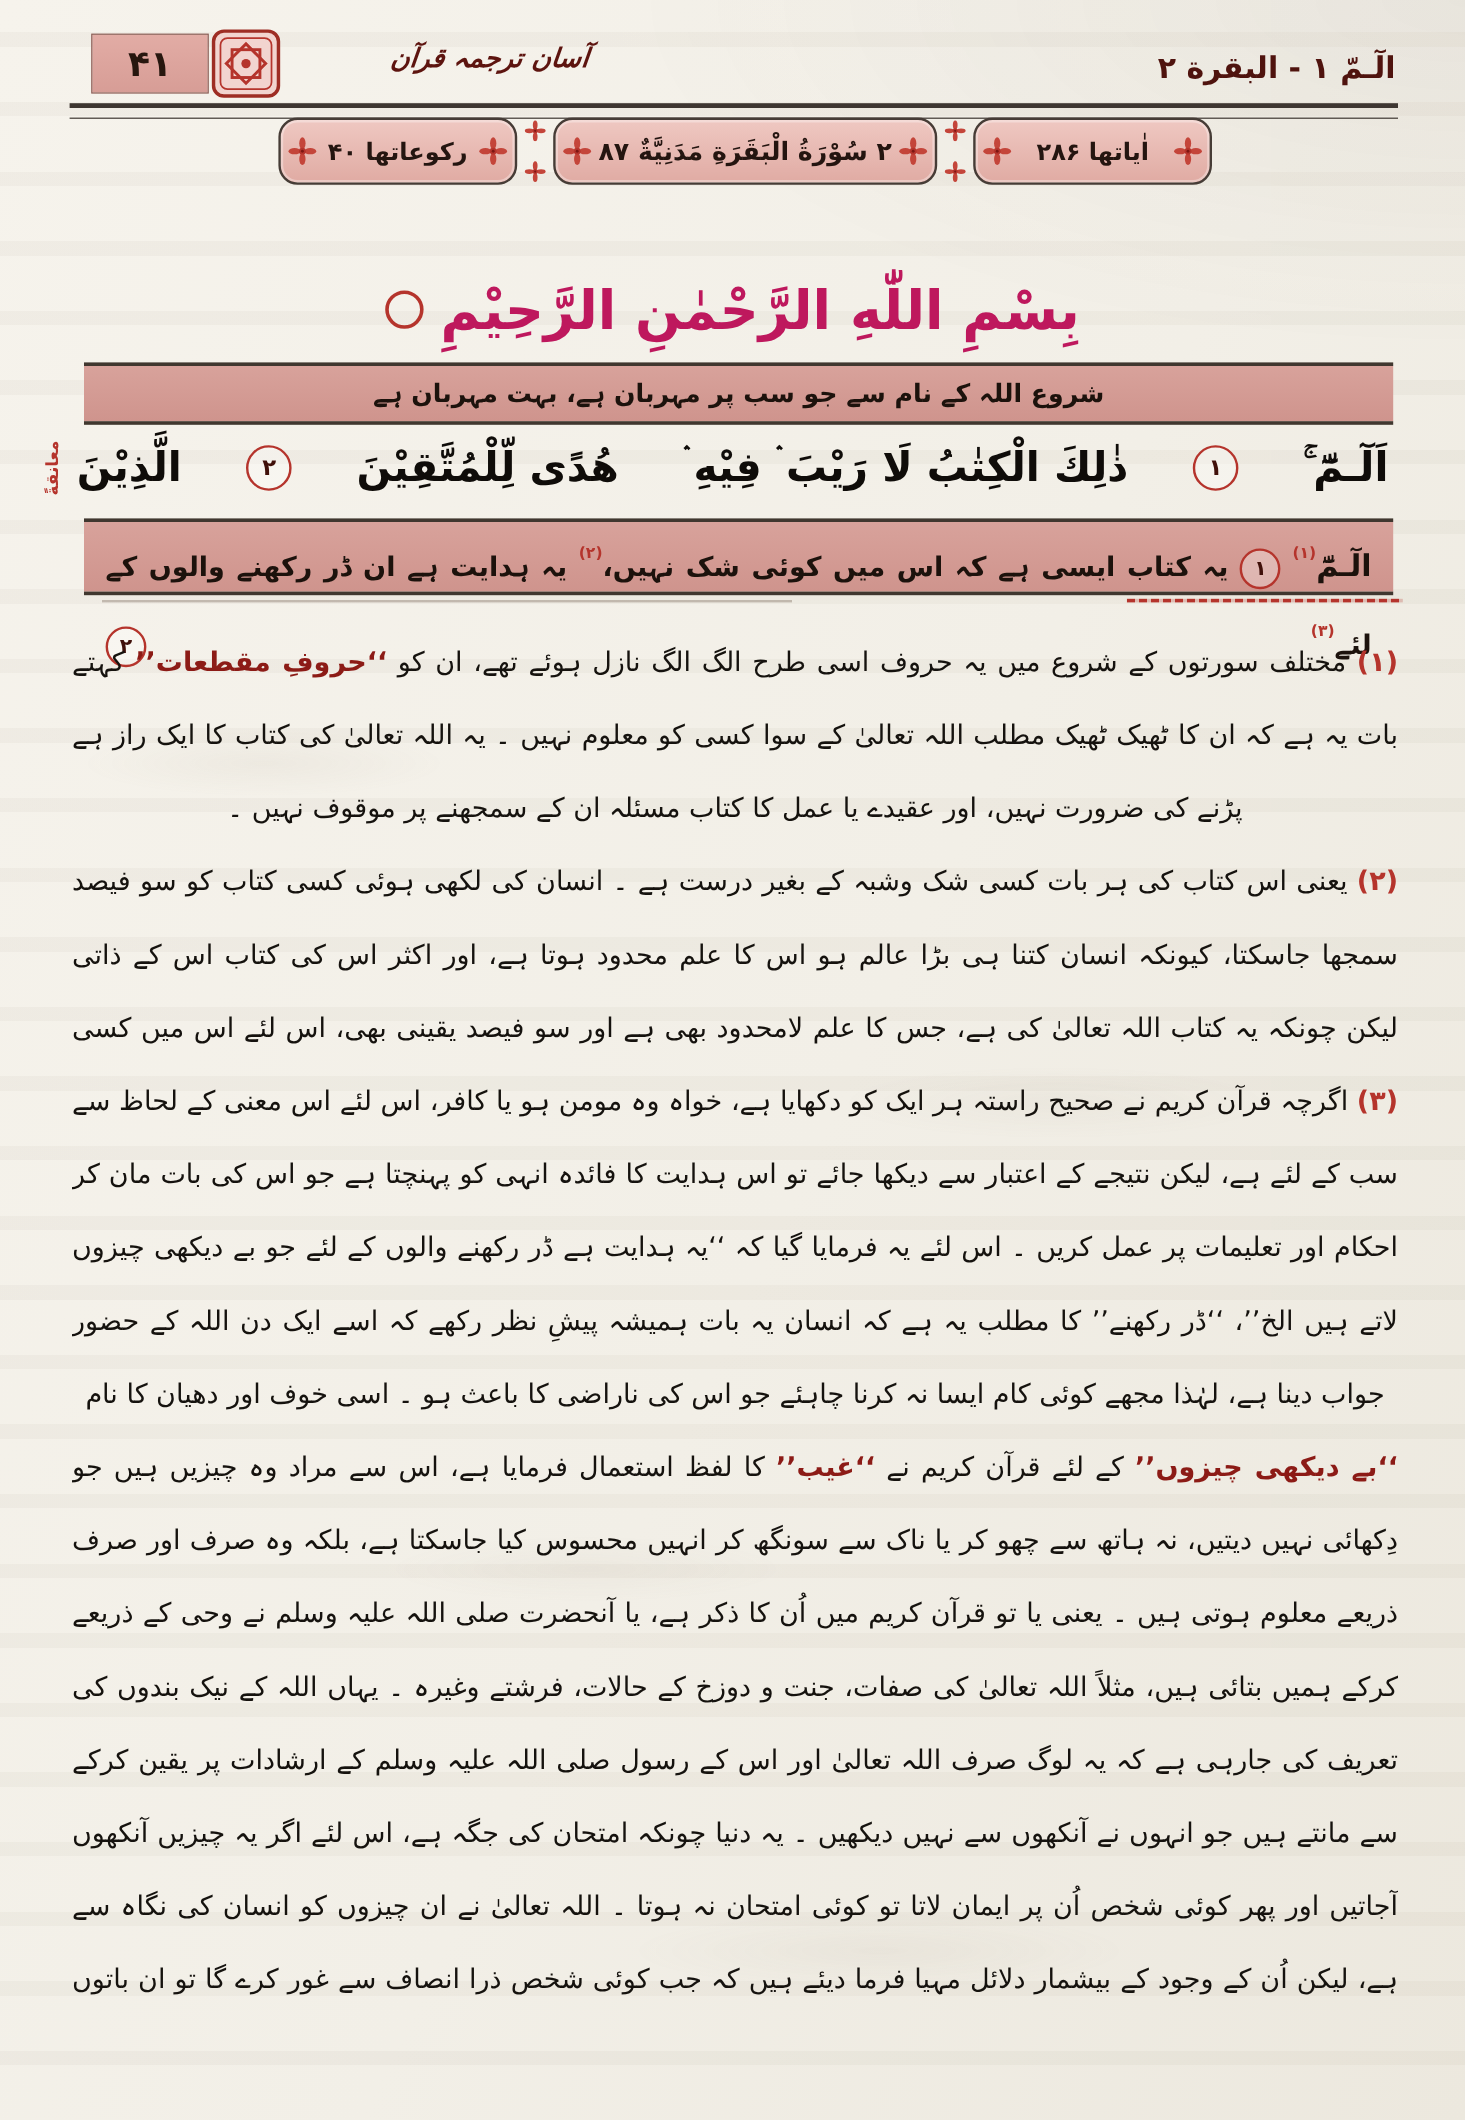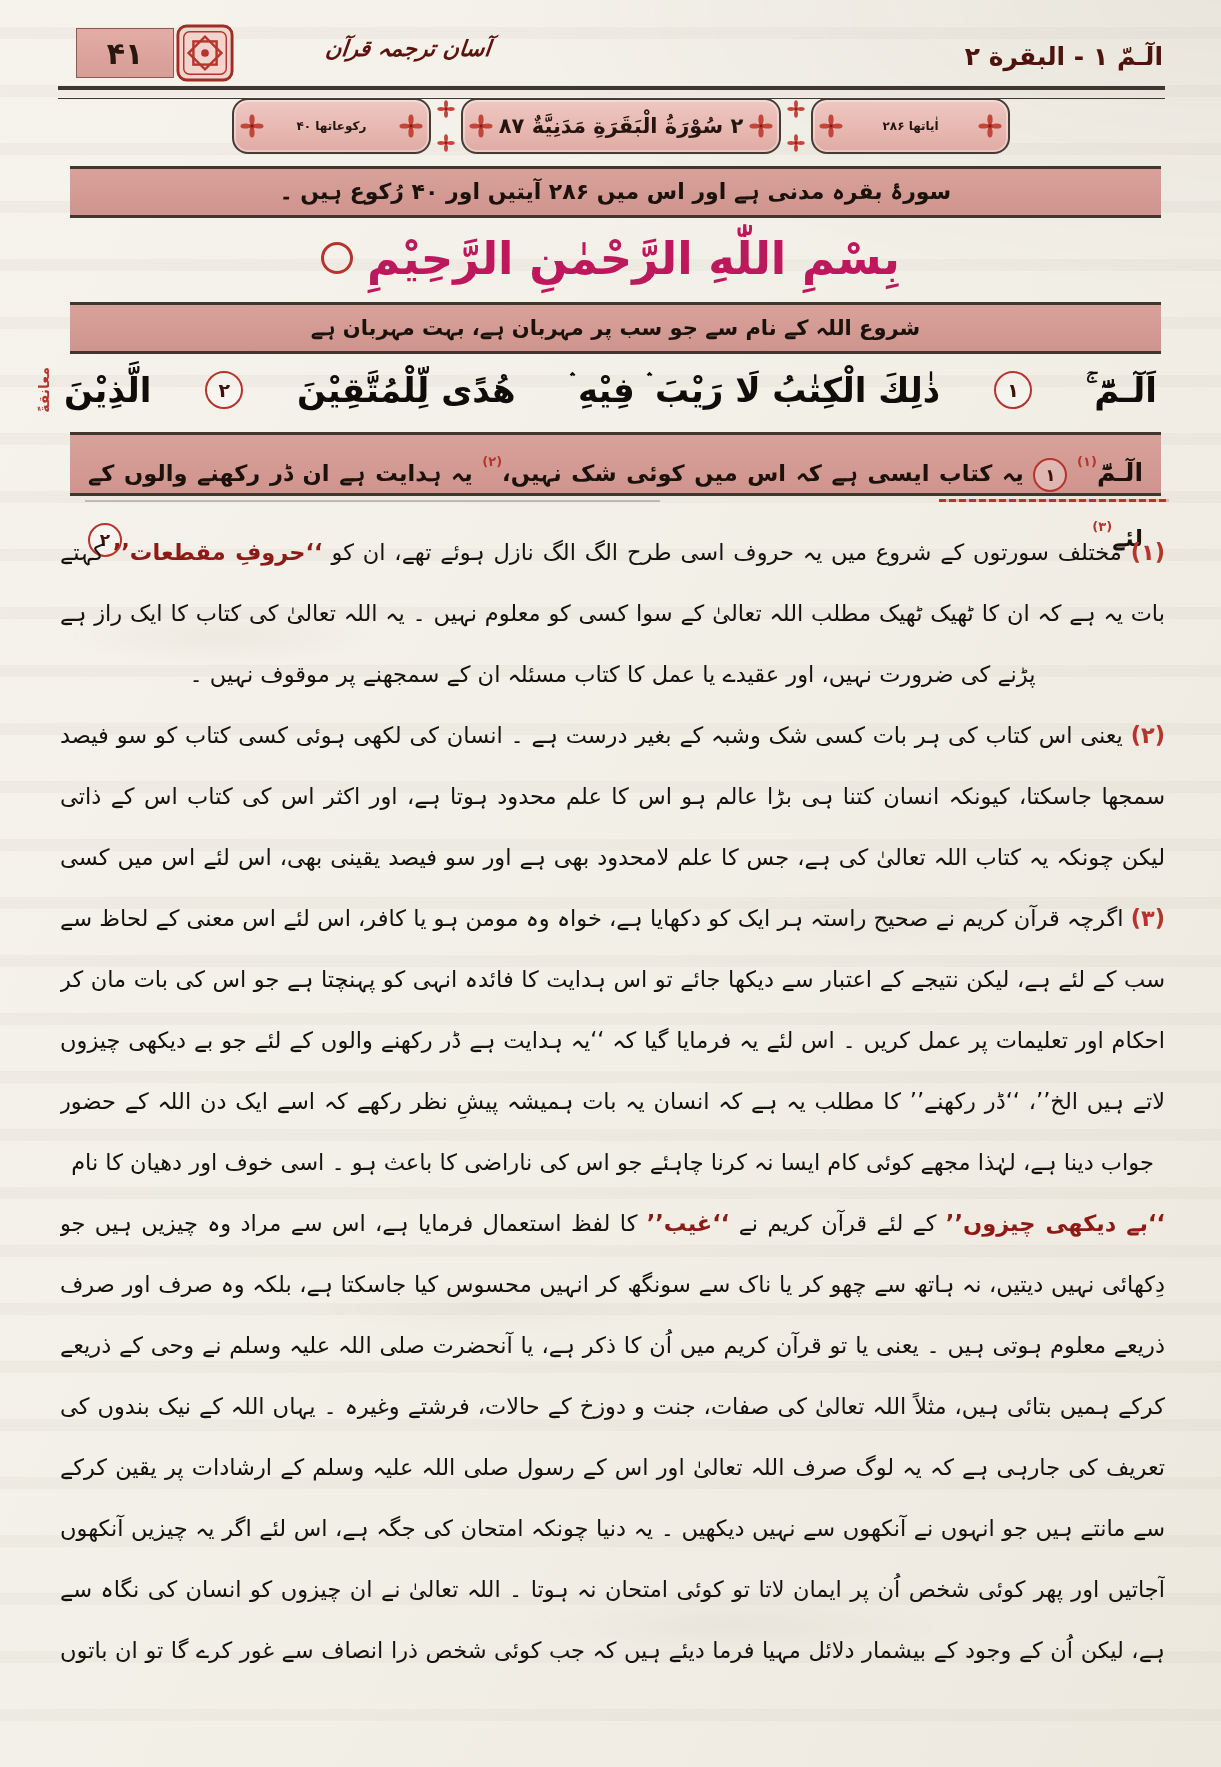--- a/index.html
+++ b/index.html
@@ -30,21 +30,21 @@
     border:1px solid #8a5a53;display:flex;align-items:center;justify-content:center;
     font-size:30px;font-weight:bold;color:#27170f;}
   .medallion{position:absolute;top:24px;left:176px;width:58px;height:58px;}
   .double-rule{position:absolute;top:86px;left:58px;right:56px;height:8px;border-top:4px solid #3e3631;border-bottom:1px solid #3e3631;}
 
   
   .surah-band{position:absolute;top:98px;left:232px;width:778px;height:56px;display:flex;direction:rtl;align-items:stretch;gap:6px;}
   .panel{border:2px solid #463c36;border-radius:16px;background:linear-gradient(#efc8c2,#e0aba3);
     box-shadow:inset 0 0 0 2px rgba(255,255,255,.35);display:flex;align-items:center;justify-content:space-between;
     padding:0 6px;font-weight:bold;color:#241510;}
-  .panel .lbl{flex:1;text-align:center;font-size:12px;white-space:nowrap;}
+  .panel .lbl{flex:1;text-align:center;font-size:20px;white-space:nowrap;}
   .panel.p-verses{width:198px;}
   .panel.p-title{width:330px;}
   .panel.p-title .lbl{font-size:21px;}
   .panel.p-rukus{width:198px;}
   .pf{width:24px;height:24px;flex:0 0 auto;}
   .gapflw{display:flex;flex-direction:column;justify-content:space-between;padding:2px 0;}
   .gapflw .pf{width:18px;height:18px;}
 
   
   .band{position:absolute;left:70px;right:60px;background:linear-gradient(#d8a29b,#cf948d);
@@ -156,21 +156,20 @@
         <svg class="pf" viewBox="-11 -11 22 22">
             <use href="#flw"></use>
           </svg>
         <span class="lbl">رکوعاتها ۴۰</span>
         <svg class="pf" viewBox="-11 -11 22 22">
             <use href="#flw"></use>
           </svg>
       </div>
     </div>
 
-    <div class="band intro-band">سورۂ بقرہ مدنی ہے اور اس میں ۲۸۶ آیتیں اور ۴۰ رُکوع ہیں ۔</div>
 
     <div class="bismillah">
       <span class="txt">بِسْمِ اللّٰهِ الرَّحْمٰنِ الرَّحِيْمِ</span>
       <span class="circle-empty"></span>
     </div>
 
     <div class="band band1">شروع اللہ کے نام سے جو سب پر مہربان ہے، بہت مہربان ہے</div>
 
     <div class="verse-row" id="verse-row">
         <span class="arb">اَلٓـمّٓ ۚ</span>

